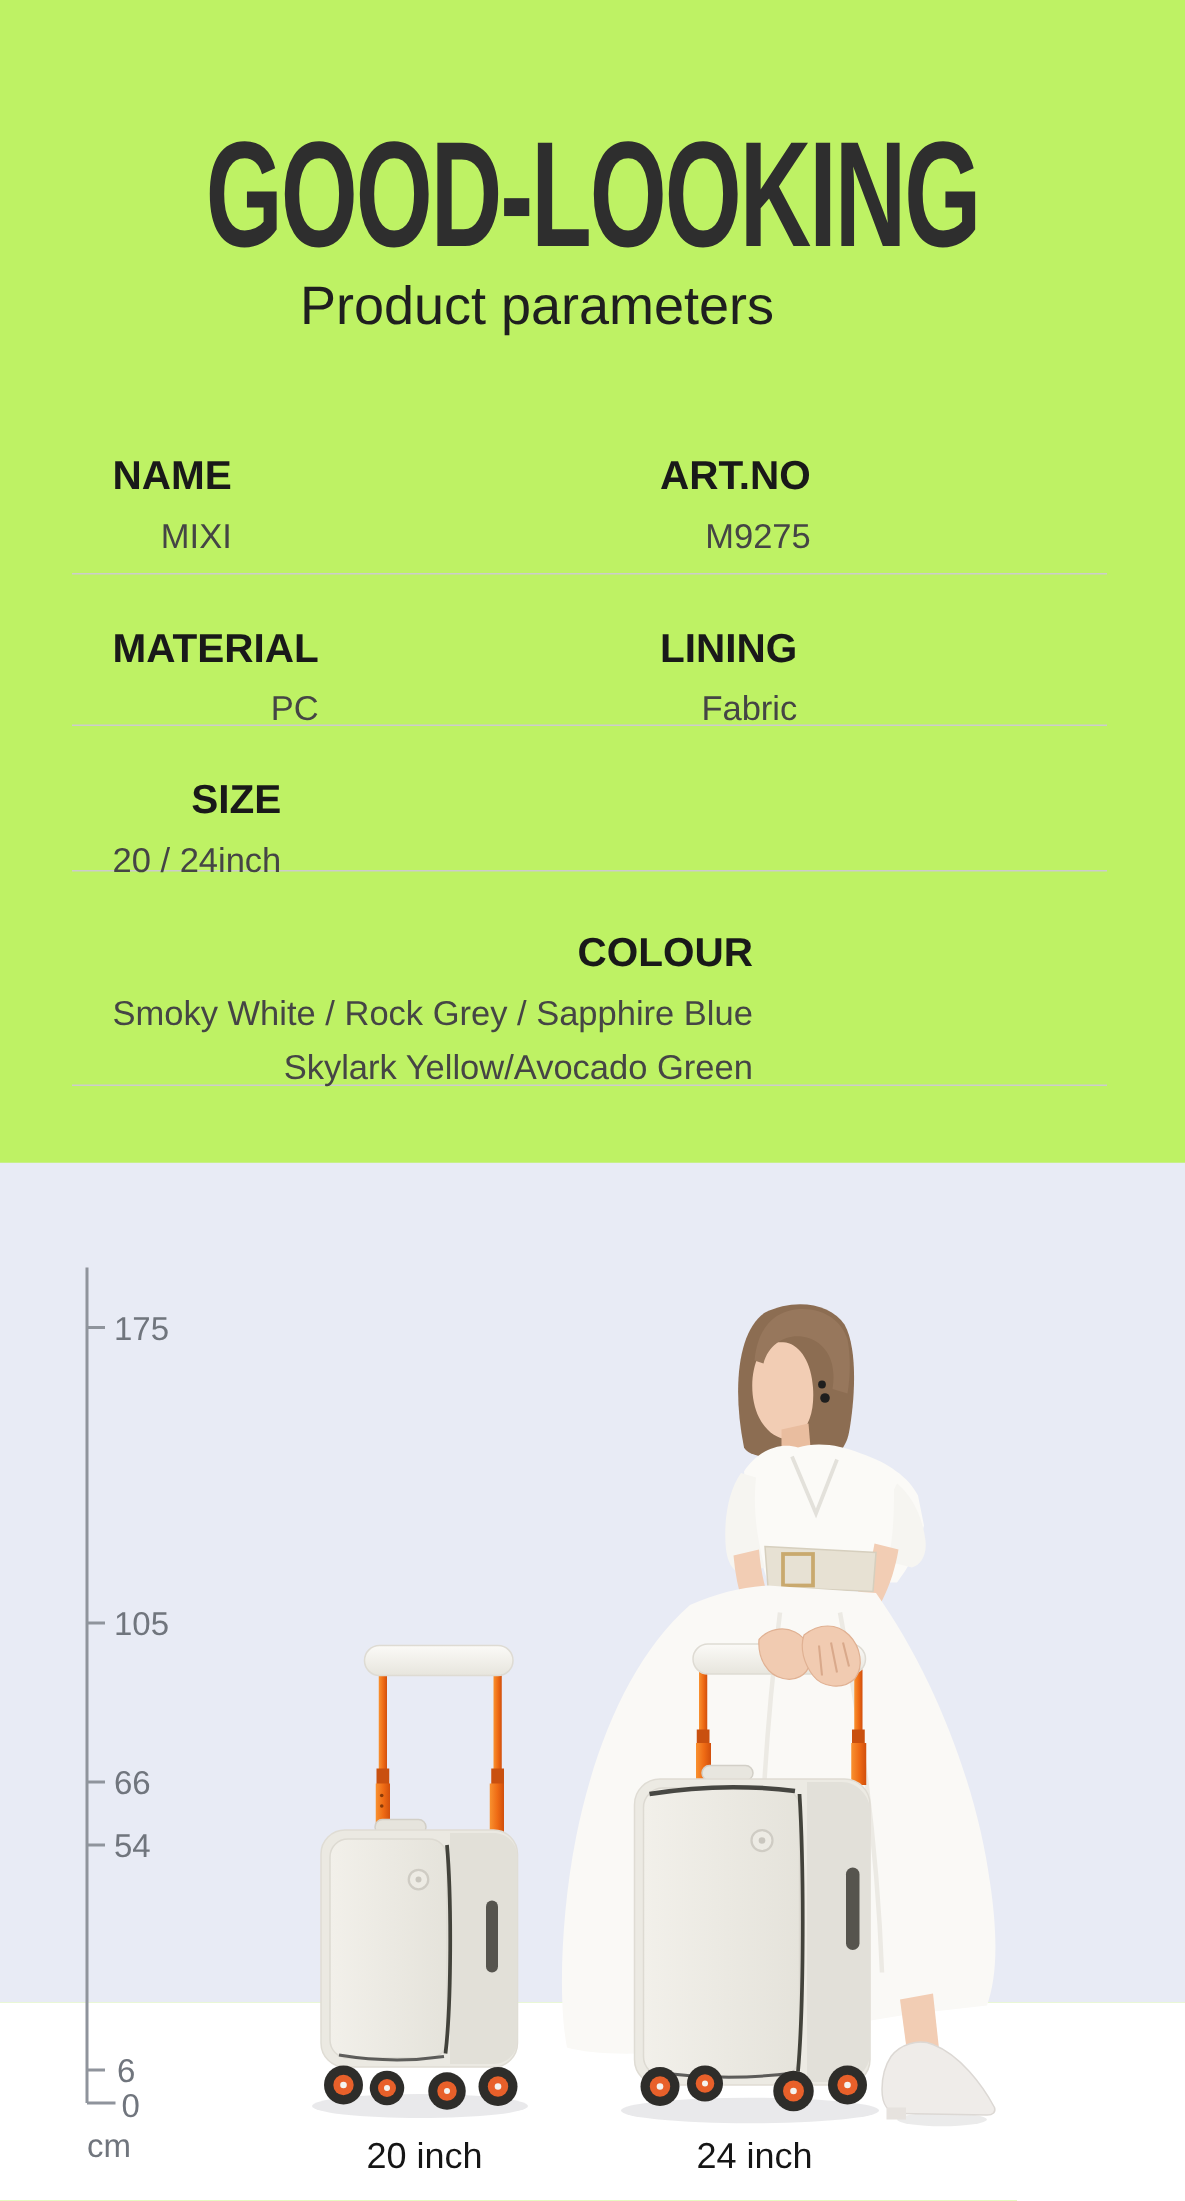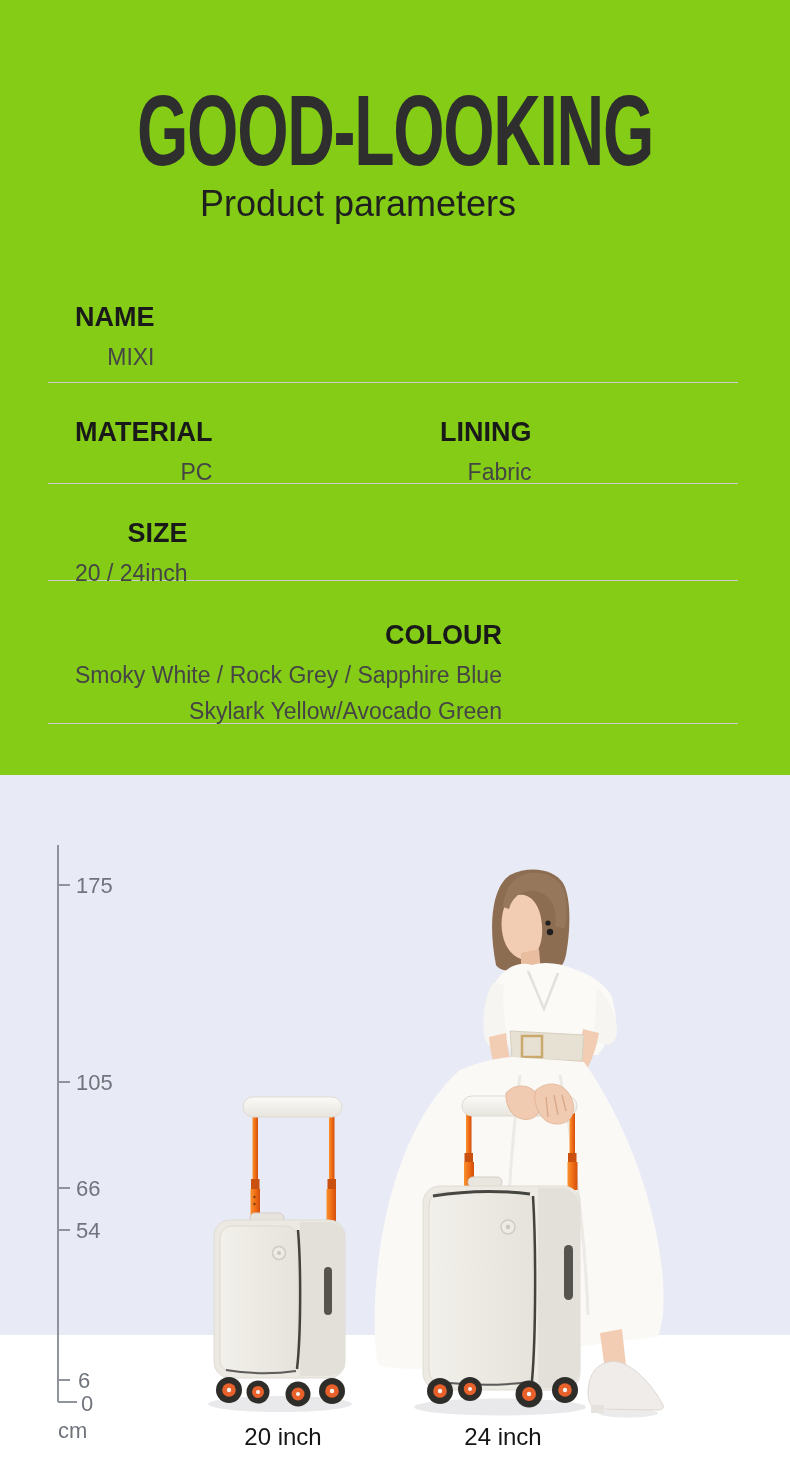--- a/index.html
+++ b/index.html
@@ -1,17 +1,17 @@
 <!DOCTYPE html>
 <html><head>
 <meta charset="utf-8">
 <style>
   html,body{margin:0;padding:0;background:#ffffff;}
   .page{
-    position:relative;width:790px;height:1467px;background:#84cc16;
+    position:relative;width:790px;height:1467px;background:#bef264;
     overflow:hidden;font-family:"Liberation Sans","DejaVu Sans",sans-serif;
   }
   
   .title{
     position:absolute;top:80px;left:0;width:790px;text-align:center;
     font-size:100px;font-weight:bold;letter-spacing:-2px;color:#2e2e2e;
     line-height:1;transform:scaleX(.66);white-space:nowrap;
   }
   .subtitle{
     position:absolute;top:184px;left:0;width:716px;text-align:center;
@@ -46,20 +46,24 @@
   <div class="title">GOOD-LOOKING</div>
   <div class="subtitle">Product parameters</div>
 
   <div class="spec-table">
 
     <div class="spec-row r1">
       <div class="cell left">
         <div class="spec-label">NAME</div>
         <div class="spec-value">MIXI</div>
       </div>
+      <div class="cell right">
+        <div class="spec-label">ART.NO</div>
+        <div class="spec-value">M9275</div>
+      </div>
     </div>
 
     <div class="spec-row r2">
       <div class="cell left">
         <div class="spec-label">MATERIAL</div>
         <div class="spec-value">PC</div>
       </div>
       <div class="cell right">
         <div class="spec-label">LINING</div>
         <div class="spec-value">Fabric</div>

